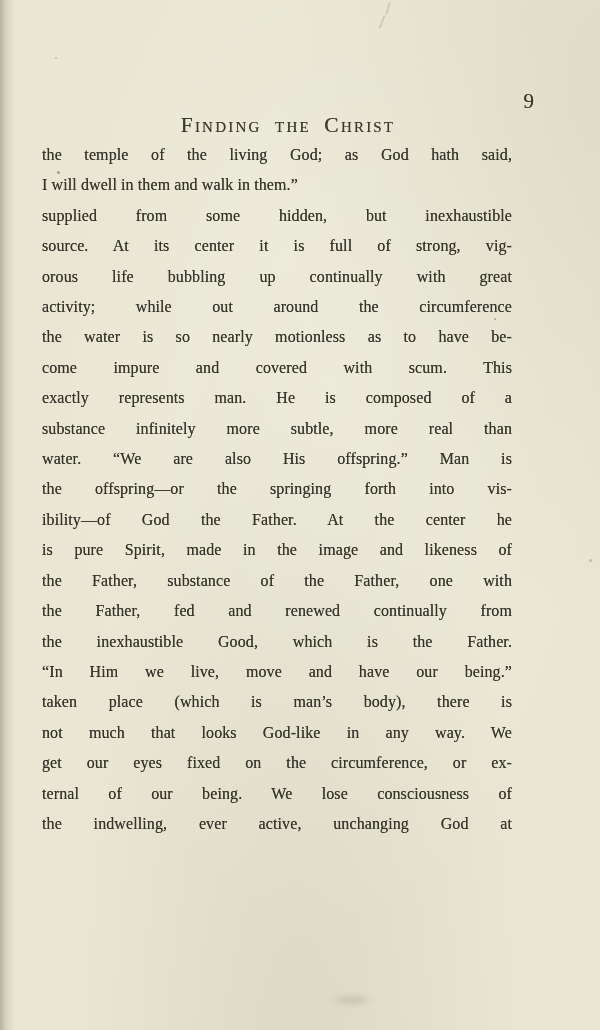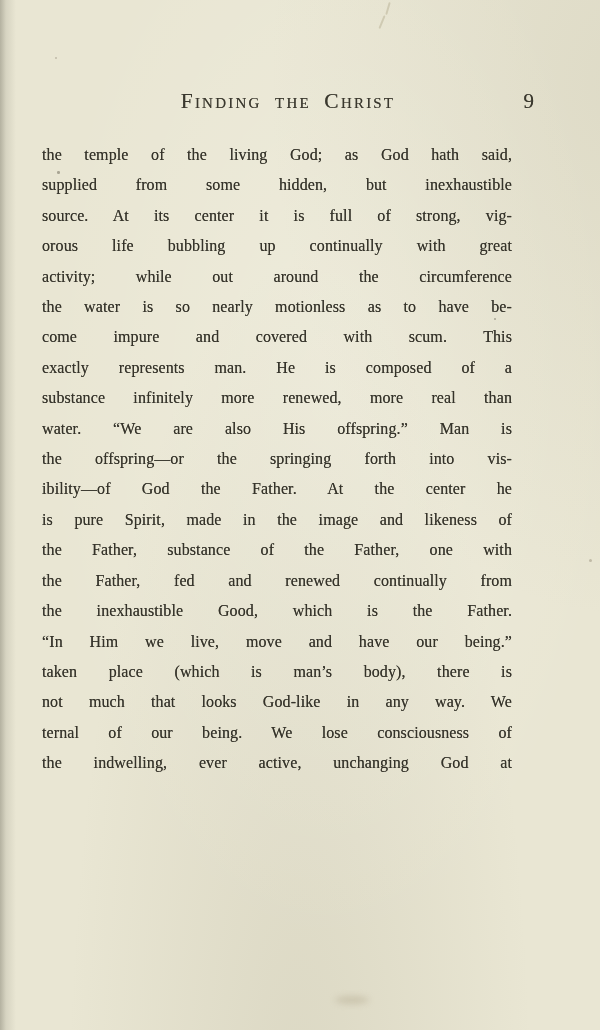--- a/index.html
+++ b/index.html
@@ -28,20 +28,21 @@
   }
   .running-title {
     position: absolute; left: 0; right: 0;
     text-align: center;
     font-variant: small-caps;
     font-size: 21.5px;
     letter-spacing: 2.2px;
     word-spacing: 6px;
     color: #3a382e;
     text-shadow: 0 0 0.6px rgba(58,56,46,0.65);
+    margin-top: 24px;
   }
   .page-number {
     position: absolute; right: 0; top: 0;
     font-size: 21px;
     color: #3a382e;
     text-shadow: 0 0 0.6px rgba(58,56,46,0.65);
   }
 
   
   .body-text {
@@ -99,38 +100,40 @@
     <div class="stroke2"></div>
   </div>
 
   <div class="header">
     <div class="running-title">Finding the Christ</div>
     <div class="page-number">9</div>
   </div>
 
   <div class="body-text">
     <div class="line">the temple of the living God; as God hath said,</div>
+    <div class="line para-end">I will dwell in them and walk in them.”</div>
     <div class="line">supplied from some hidden, but inexhaustible</div>
     <div class="line">source. At its center it is full of strong, vig-</div>
     <div class="line">orous life bubbling up continually with great</div>
     <div class="line">activity; while out around the circumference</div>
     <div class="line">the water is so nearly motionless as to have be-</div>
     <div class="line">come impure and covered with scum. This</div>
     <div class="line">exactly represents man. He is composed of a</div>
-    <div class="line">substance infinitely more renewed, more real than</div>
+    <div class="line">substance infinitely more subtle, more real than</div>
     <div class="line">water. “We are also His offspring.” Man is</div>
     <div class="line">the offspring—or the springing forth into vis-</div>
     <div class="line">ibility—of God the Father. At the center he</div>
     <div class="line">is pure Spirit, made in the image and likeness of</div>
     <div class="line">the Father, substance of the Father, one with</div>
     <div class="line">the Father, fed and renewed continually from</div>
     <div class="line">the inexhaustible Good, which is the Father.</div>
     <div class="line">“In Him we live, move and have our being.”</div>
     <div class="line">taken place (which is man’s body), there is</div>
     <div class="line">not much that looks God-like in any way. We</div>
+    <div class="line">get our eyes fixed on the circumference, or ex-</div>
     <div class="line">ternal of our being. We lose consciousness of</div>
     <div class="line">the indwelling, ever active, unchanging God at</div>
   </div>
 
   <div class="speck s1"></div>
   <div class="speck s2"></div>
   <div class="speck s3"></div>
   <div class="speck s4"></div>
   <div class="smudge"></div>
 

